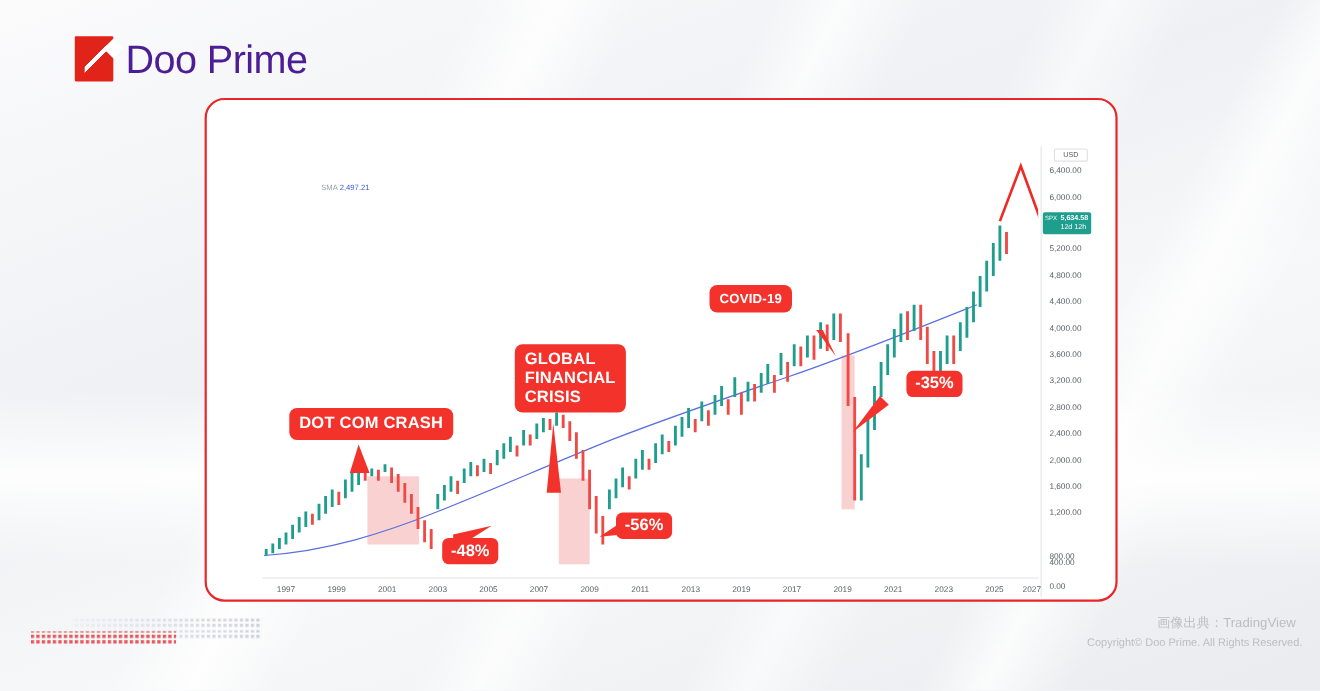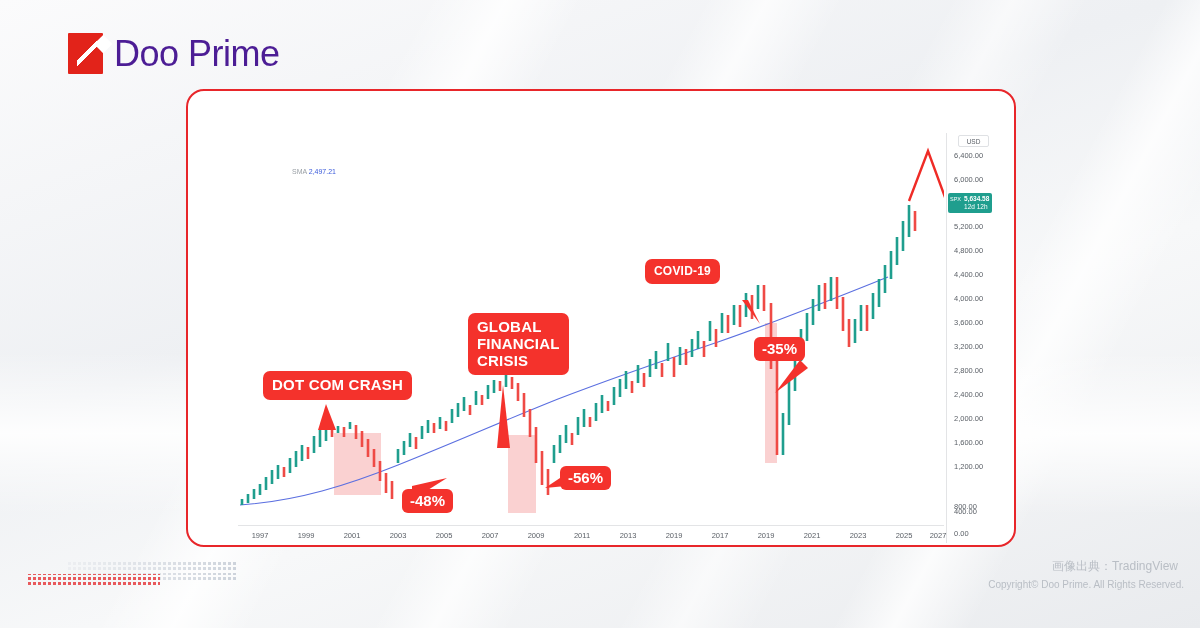--- a/index.html
+++ b/index.html
@@ -82,21 +82,21 @@
     font-weight:bold; padding:6px 9px; line-height:1.12; white-space:pre-line;
     letter-spacing:.2px;
   }
   .c-dot   { left:263px; top:371px; font-size:15px; }
   .c-gfc   { left:454px; top:313px; font-size:15px;margin-left:14px; }
   .c-covid { left:645px; top:259px; font-size:12px; }
   .pct { position:absolute; background:#f4322c; color:#fff; border-radius:6px;
          font-weight:bold; font-size:15px; padding:3px 8px 4px; }
   .p48 { left:402px; top:489px; }
   .p56 { left:560px; top:466px; }
-  .p35 { left:754px; top:337px; }
+  .p35 { left:824px; top:337px; }
 
   #footer-src { position:absolute; right:22px; top:558px; font-size:12px; color:#b9bec5; }
   #footer-cr  { position:absolute; right:16px; top:579px; font-size:10px; color:#b9bec5; }
   #deco { position:absolute; left:28px; top:562px; }
 </style>
 </head>
 <body>
 
 <div id="bg"></div>
 

